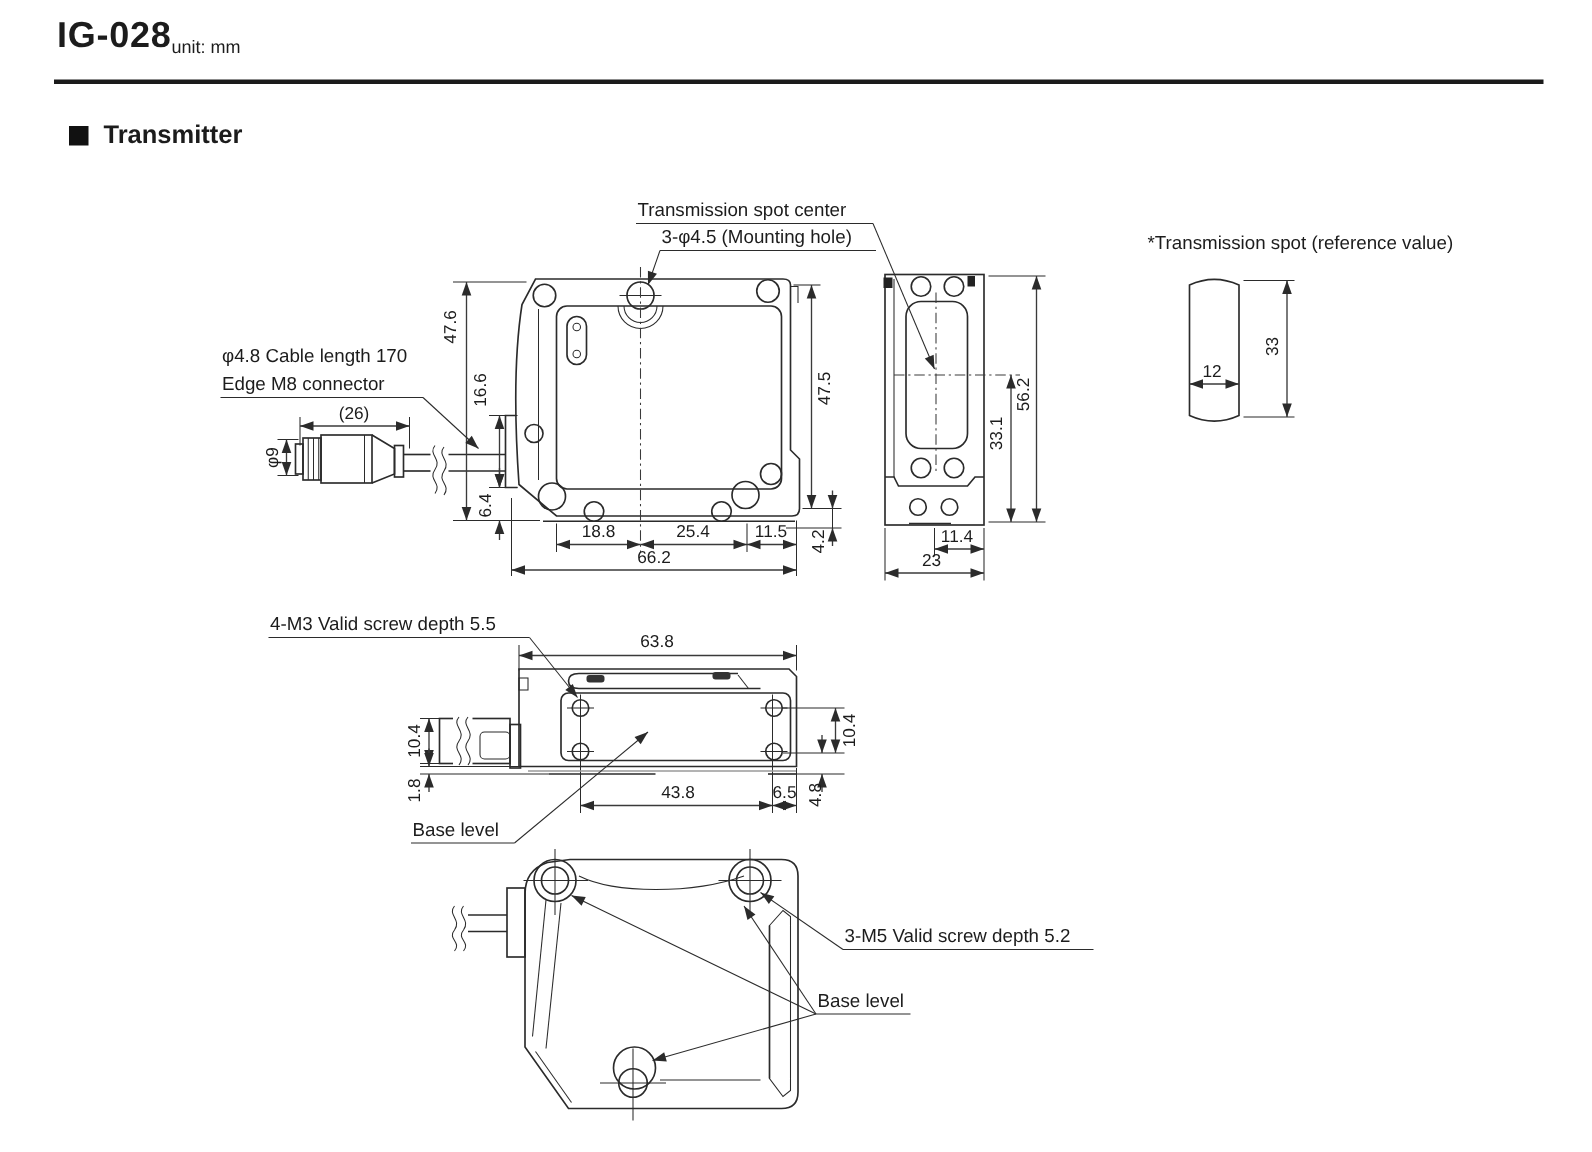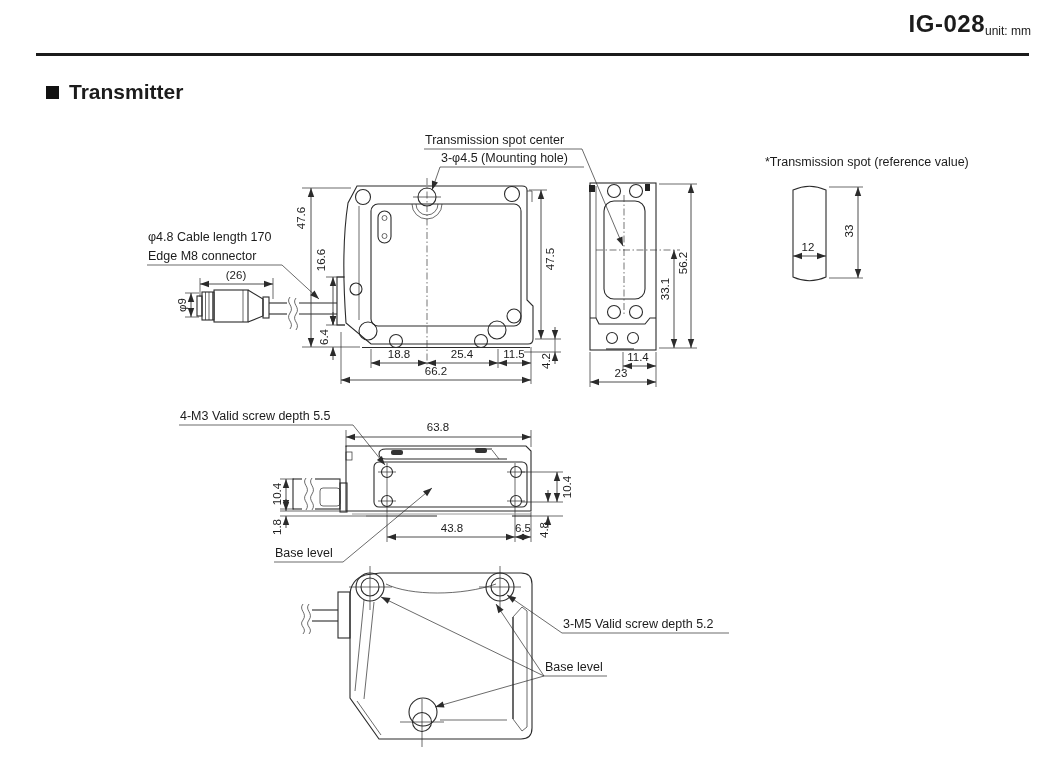--- a/index.html
+++ b/index.html
@@ -1,23 +1,23 @@
 <!DOCTYPE html>
 <html><head>
 <meta charset="utf-8">
 <style>
   html,body{margin:0;padding:0;background:#ffffff;}
   body{position:relative;width:1061px;height:768px;font-family:"Liberation Sans",sans-serif;color:#1c1c1c;overflow:hidden;}
-  .hdr{position:absolute;left:38px;top:10px;right:30px;display:flex;justify-content:flex-end;align-items:flex-end;}
+  .hdr{position:absolute;left:38px;top:10px;right:30px;display:flex;justify-content:flex-start;align-items:flex-end;}
   .model{font-size:24px;font-weight:bold;letter-spacing:.5px;}
   .unit{font-size:12px;}
   .rule{position:absolute;left:36px;right:32px;top:53px;height:3px;background:#1b1b1b;}
   .sec{position:absolute;left:46px;top:80px;display:flex;align-items:center;gap:10px;}
   .sq{width:13px;height:13px;background:#111;display:inline-block;}
-  .sectitle{font-size:21px;font-weight:bold;}
+  .sectitle{font-size:17px;font-weight:bold;}
   svg{position:absolute;left:0;top:0;}
   .s{stroke:#2b2b2b;stroke-width:1.1;fill:none;}
   .thin{stroke:#2b2b2b;stroke-width:.7;fill:none;}
   .d{stroke:#3a3a3a;stroke-width:.9;fill:none;}
   .cl{stroke:#3a3a3a;stroke-width:.7;fill:none;stroke-dasharray:7 2.5 1.5 2.5;}
   .gray{stroke:#9a9a9a;stroke-width:1;fill:none;}
   text{fill:#1c1c1c;}
   .dt{font-size:11.5px;}
   .lb{font-size:12.5px;}
 </style>

